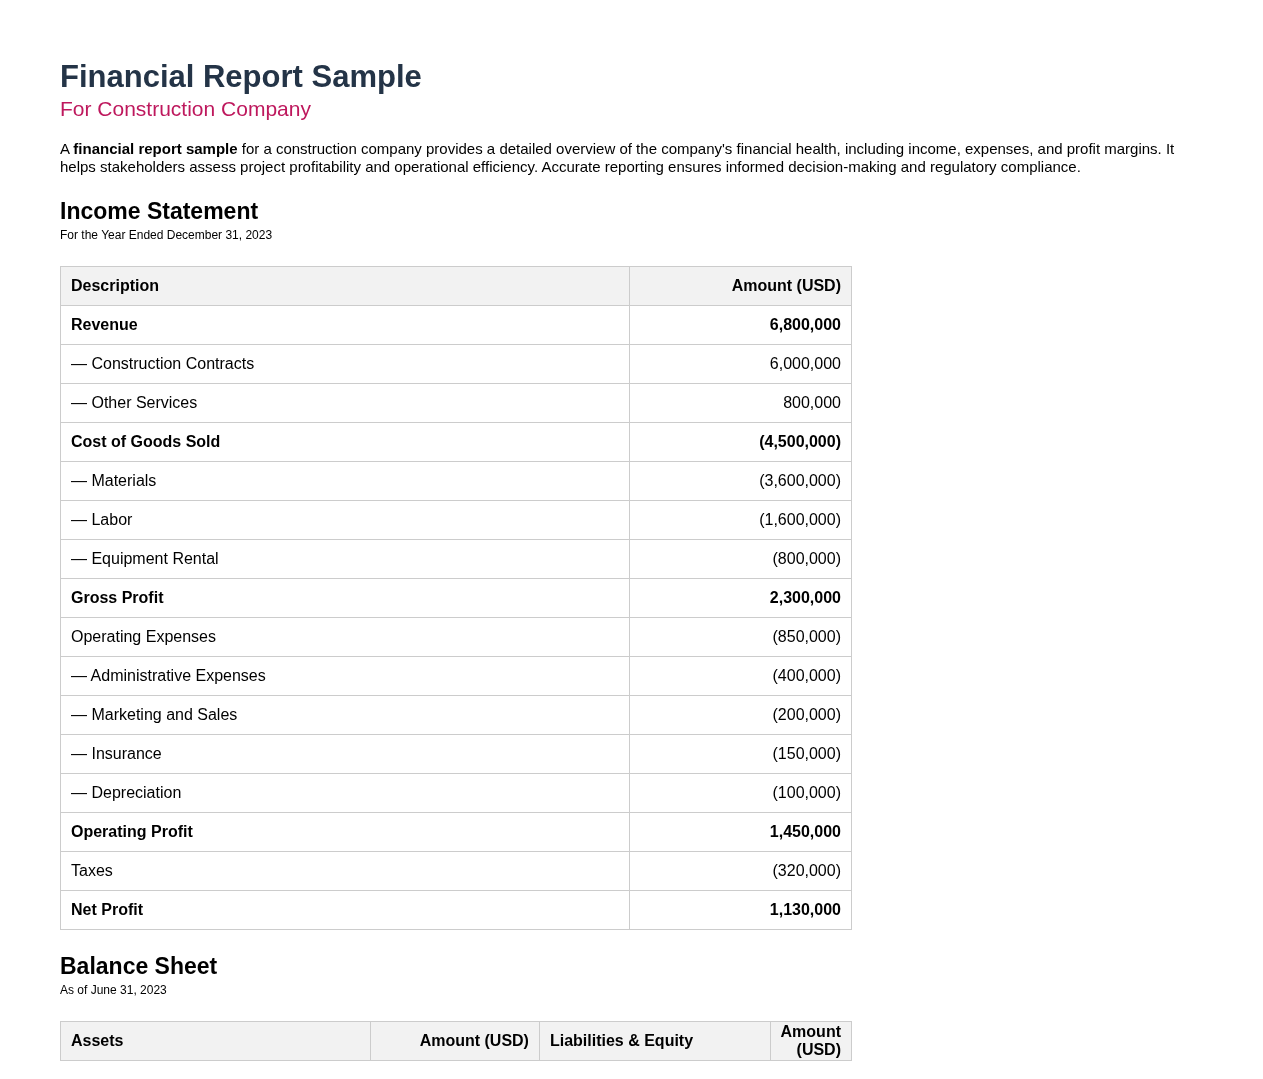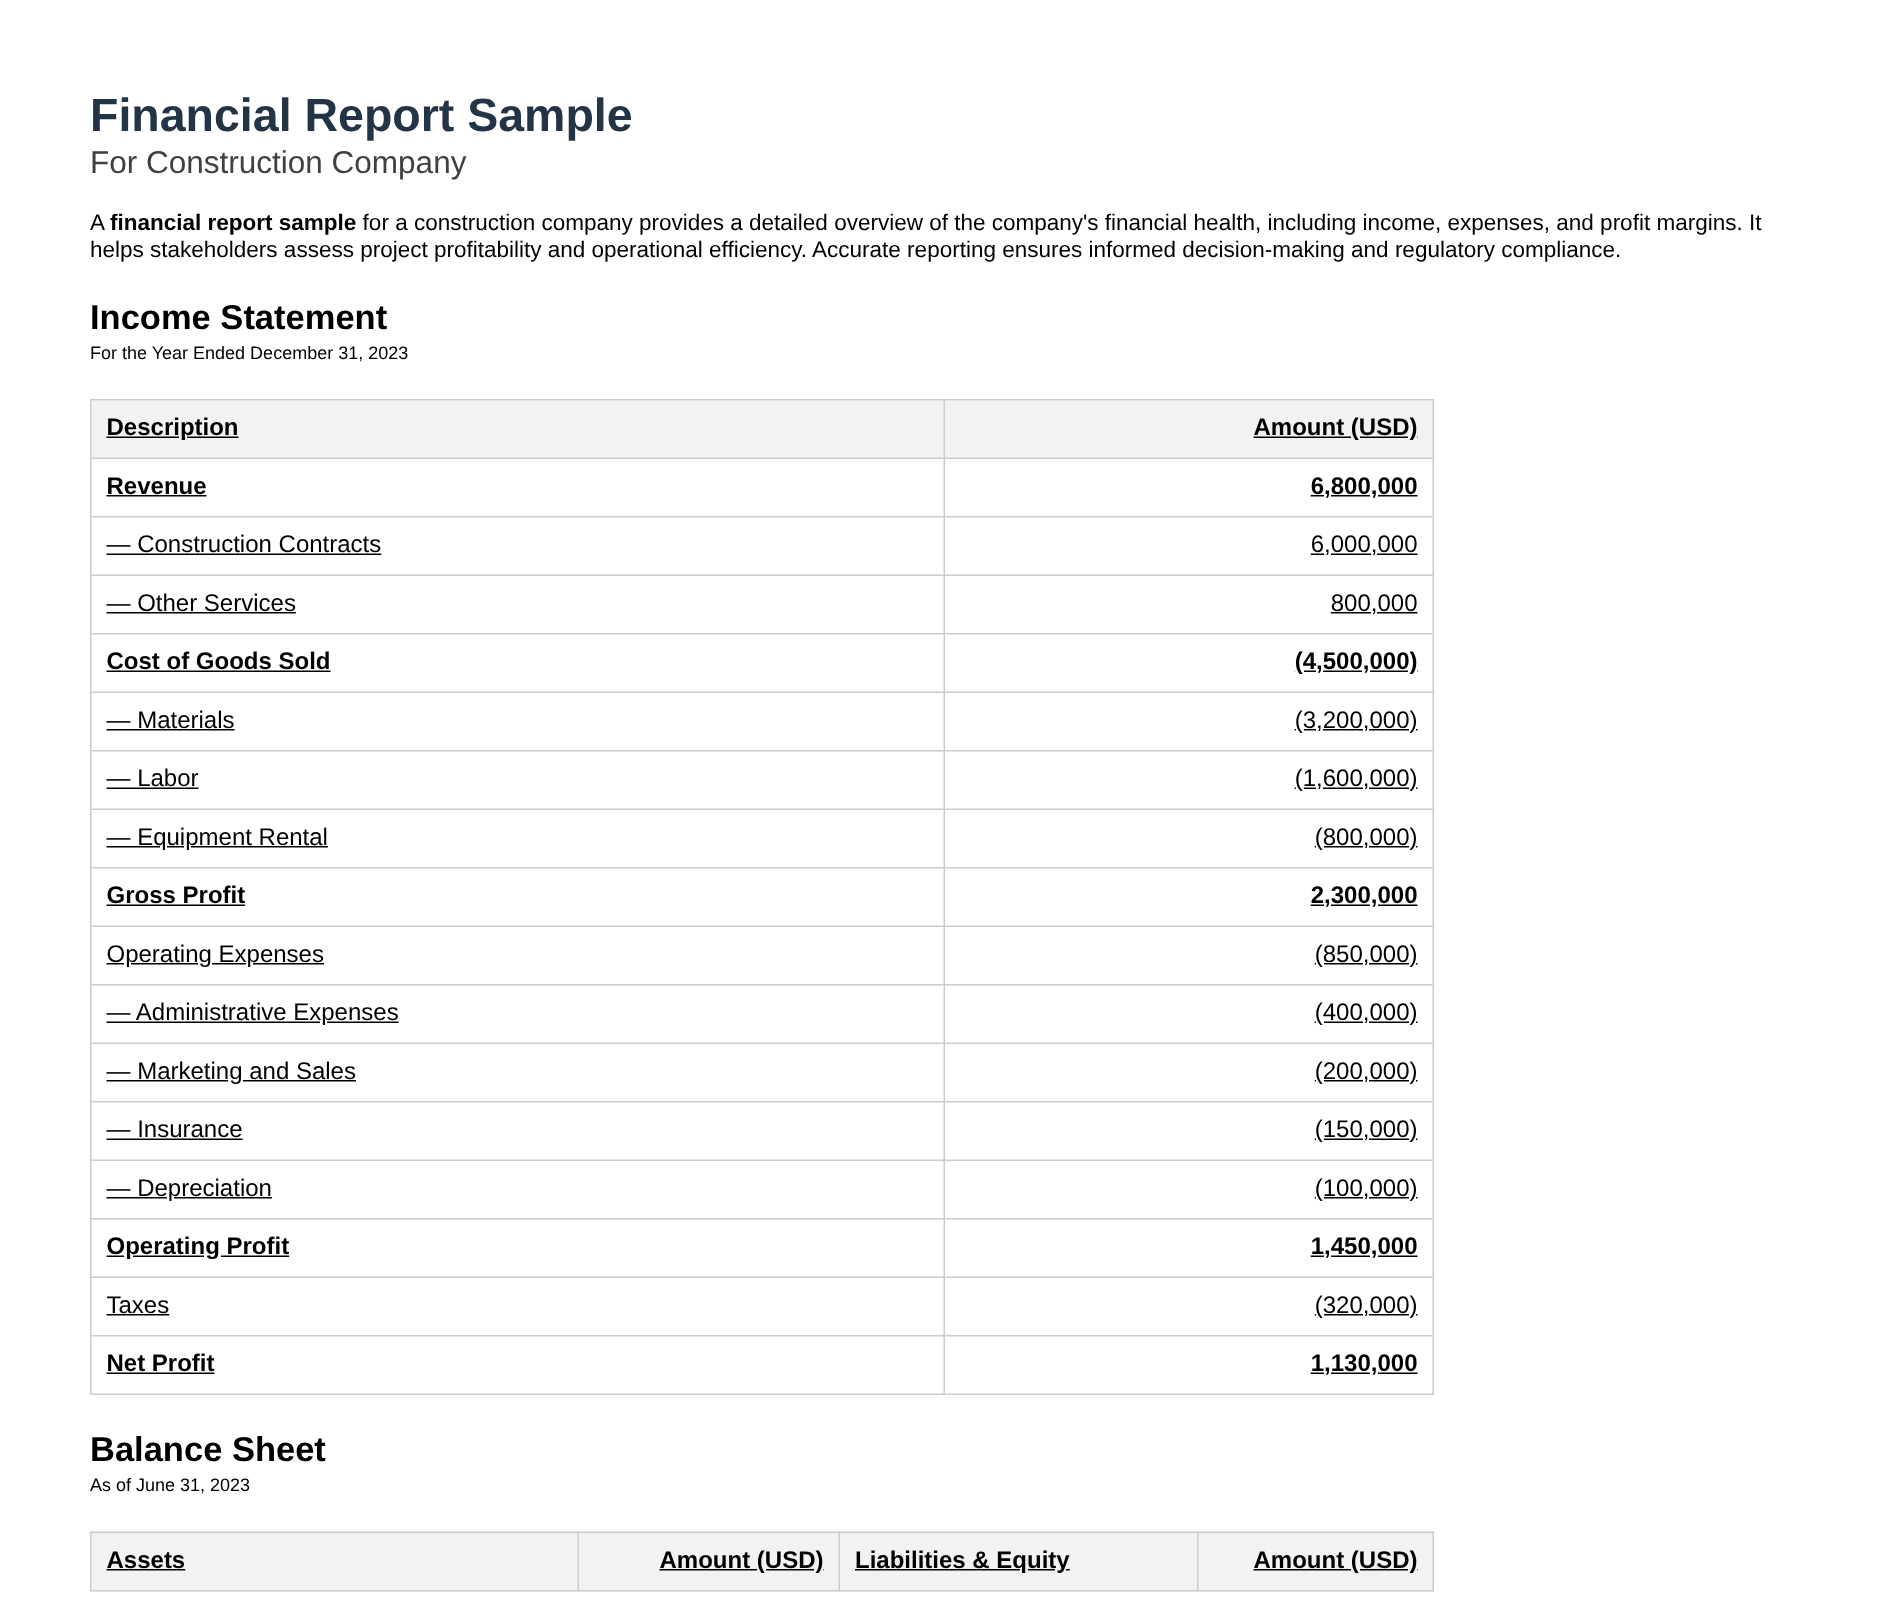--- a/index.html
+++ b/index.html
@@ -13,21 +13,21 @@
     .page { padding: 58px 93px 0 60px; }
     .title {
       font-size: 31px;
       font-weight: bold;
       color: #243447;
       margin: 0;
       line-height: 38px;
     }
     .subtitle {
       font-size: 21px;
-      color: #404040;
+      color: #be185d;
       margin: 0;
       line-height: 26px;
     }
     .intro {
       font-size: 15px;
       line-height: 18px;
       margin: 18px 0 0 0;
       width: 1130px;
     }
     .section-title {
@@ -36,24 +36,23 @@
       margin: 21px 0 0 0;
       line-height: 28px;
     }
     .section-sub {
       font-size: 12px;
       margin: 0;
       line-height: 20px;
     }
     table {
       border-collapse: collapse;
-      width: 896px;
+      width: 792px;
       margin-top: 21px;
       font-size: 16px;
-      text-decoration: underline;
     }
     th, td {
       border: 1px solid #cccccc;
       padding: 0 10px;
       height: 38px;
       text-align: left;
     }
     th { background: #f2f2f2; font-weight: bold; }
     .amt { text-align: right; }
     td.desc { width: 548px; }
@@ -95,21 +94,21 @@
         <tr>
           <td class="desc">— Other Services</td>
           <td class="amt">800,000</td>
         </tr>
         <tr class="bold">
           <td class="desc">Cost of Goods Sold</td>
           <td class="amt">(4,500,000)</td>
         </tr>
         <tr>
           <td class="desc">— Materials</td>
-          <td class="amt">(3,200,000)</td>
+          <td class="amt">(3,600,000)</td>
         </tr>
         <tr>
           <td class="desc">— Labor</td>
           <td class="amt">(1,600,000)</td>
         </tr>
         <tr>
           <td class="desc">— Equipment Rental</td>
           <td class="amt">(800,000)</td>
         </tr>
         <tr class="bold">

